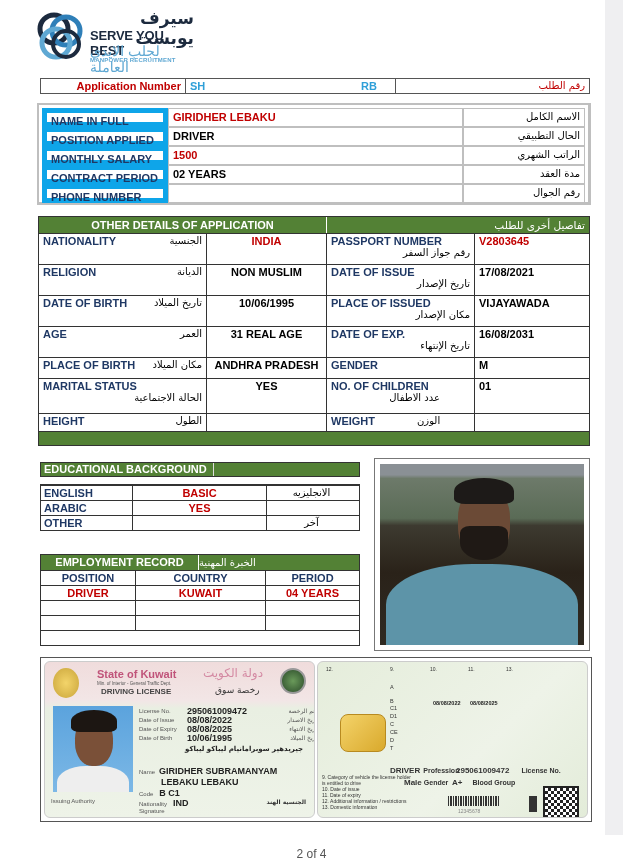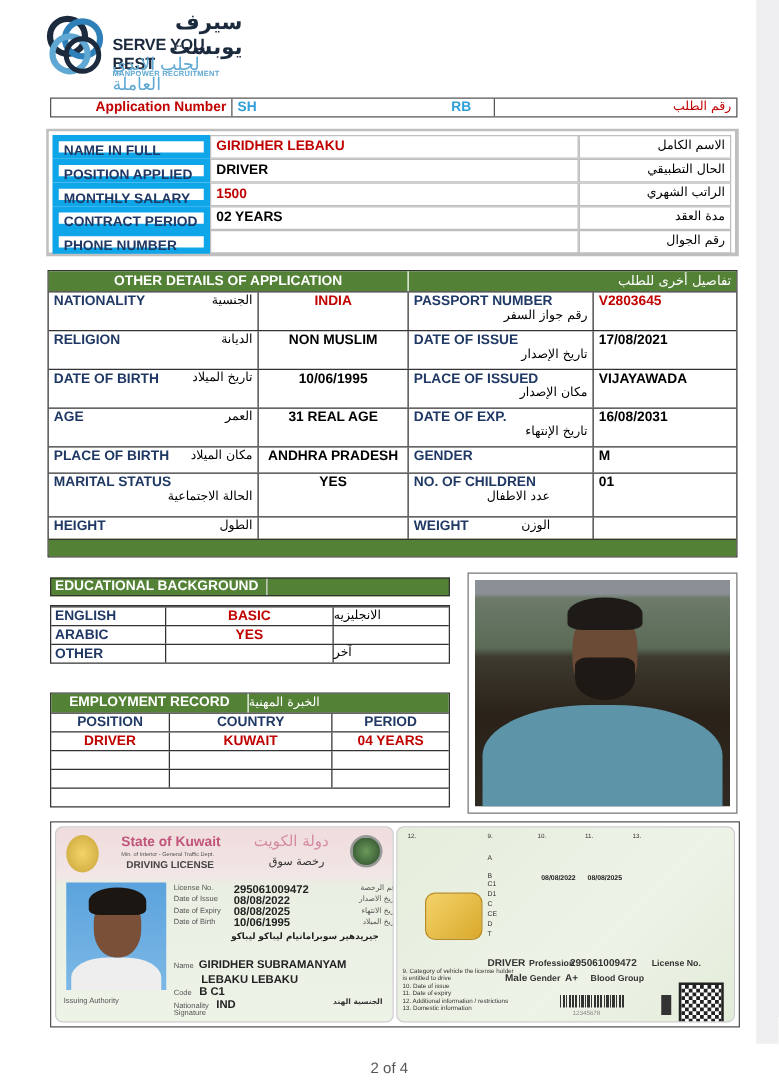--- a/index.html
+++ b/index.html
@@ -47,21 +47,21 @@
   .edu { position: absolute; left: 40px; top: 462px; width: 320px; height: 15px; border: 1px solid #333; background: #538135; display: flex; font-size: 11px; font-weight: bold; color: #fff; }
   .edu .e1 { width: 173px; padding-left: 3px; line-height: 13px; border-right: 1px solid #ddd; }
 
   .lang { position: absolute; left: 40px; top: 484px; width: 320px; border: 1px solid #333; font-size: 11px; font-weight: bold; }
   .lang .lh { display: flex; height: 15px; background: #538135; color: #fff; }
   .lang .lh .l1 { width: 160px; text-align: center; line-height: 15px; border-right: 1px solid #fff; }
   .lang .lh .l2 { flex: 1; text-align: right; padding-right: 3px; line-height: 15px; font-weight: normal; font-family: "DejaVu Sans", sans-serif; font-size: 10px; }
   .lrow { display: flex; height: 15px; border-top: 1px solid #333; }
   .lrow .la { width: 92px; padding-left: 3px; color: #1f3864; border-right: 1px solid #333; line-height: 14px; }
   .lrow .lb { width: 134px; text-align: center; color: #c00000; border-right: 1px solid #333; line-height: 14px; }
-  .lrow .lc { flex: 1; text-align: left; padding-right: 3px; line-height: 14px; }
+  .lrow .lc { flex: 1; text-align: center; padding-right: 3px; line-height: 14px; }
 
   .emp { position: absolute; left: 40px; top: 554px; width: 320px; border: 1px solid #333; font-size: 11px; font-weight: bold; }
   .emp .eh { display: flex; height: 15px; background: #538135; color: #fff; }
   .emp .eh .e1 { width: 158px; text-align: center; line-height: 15px; border-right: 1px solid #fff; }
   .emp .eh .e2 { flex: 1; text-align: left; padding-right: 3px; line-height: 15px; font-weight: normal; font-family: "DejaVu Sans", sans-serif; font-size: 10px; }
   .erow { display: flex; height: 15px; border-top: 1px solid #333; }
   .erow .x1 { width: 95px; text-align: center; border-right: 1px solid #333; line-height: 14px; }
   .erow .x2 { width: 130px; text-align: center; border-right: 1px solid #333; line-height: 14px; }
   .erow .x3 { flex: 1; text-align: center; line-height: 14px; }
   .erow.head > div { color: #1f3864; }

